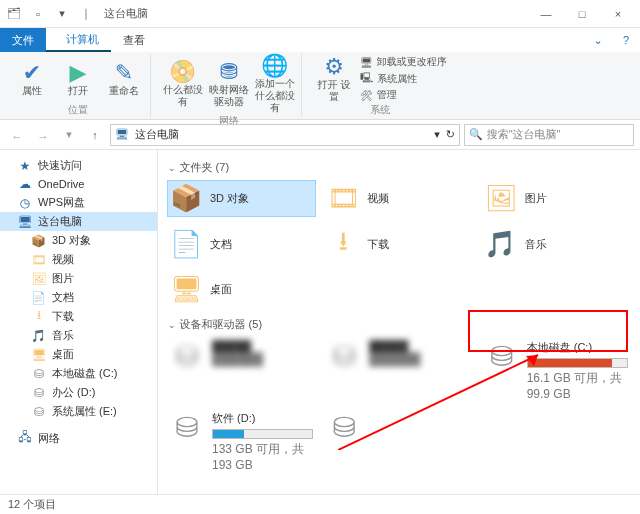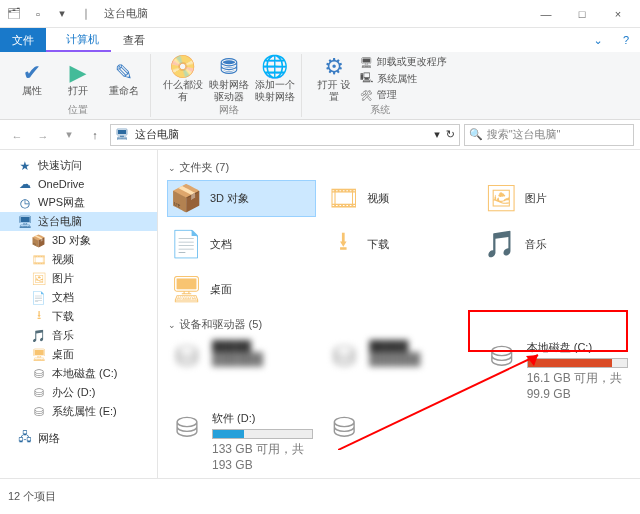--- a/index.html
+++ b/index.html
@@ -10,21 +10,21 @@
 .titlebar .qat { display: flex; gap: 4px; align-items: center; }
 .titlebar .qat-icon { width: 20px; height: 20px; display: flex; align-items: center; justify-content: center; color: #555; }
 .titlebar .app-title { margin-left: 8px; font-size: 11px; color: #555; }
 .titlebar .spacer { flex: 1; }
 .titlebar .win-btn { width: 36px; height: 28px; display: flex; align-items: center; justify-content: center; color: #555; }
 
 
 .ribbon-tabs { height: 24px; background: #fff; display: flex; align-items: stretch; }
 .ribbon-tab { padding: 0 12px; display: flex; align-items: center; font-size: 11px; color: #444; cursor: pointer; }
 .ribbon-tab.file { background: #1979ca; color: #fff; }
-.ribbon-tab.active { border-bottom: 2px solid #8b5cf6; color: #1979ca; padding-left: 20px; }
+.ribbon-tab.active { border-bottom: 2px solid #0c4a6e; color: #1979ca; padding-left: 20px; }
 .help-icon { width: 28px; display:flex;align-items:center;justify-content:center;color:#1979ca; }
 
 
 .ribbon { height: 68px; background: #f5f6f7; border-bottom: 1px solid #ddd; display: flex; padding: 2px 6px; gap: 6px; }
 .ribbon-group { display: flex; flex-direction: column; align-items: center; padding: 0 6px; border-right: 1px solid #e2e2e2; }
 .ribbon-group:last-child { border-right:none; }
 .ribbon-btns { display: flex; gap: 6px; flex: 1; }
 .ribbon-bigbtn { display: flex; flex-direction: column; align-items: center; justify-content: center; width: 40px; cursor: pointer; color:#555; }
 .ribbon-bigbtn .ricon { font-size: 22px; line-height: 24px; }
 .ribbon-bigbtn .rlabel { font-size: 10px; text-align: center; line-height: 12px; }
@@ -65,21 +65,21 @@
 .drive-item .dicon { font-size:28px; color:#999; width:34px; text-align:center;}
 .drive-item .dinfo { flex:1; }
 .drive-item .dname { font-size:11px; }
 .drive-item .dbar { height:10px; border:1px solid #bbb; background:#eee; margin:3px 0 2px 0; position:relative; }
 .drive-item .dfill { position:absolute; top:0; left:0; bottom:0; background:#26a0da; }
 .drive-item .dbar.red .dfill { background:#da4b26; }
 .drive-item .dspace { font-size:12px; color:#777; }
 .blur { filter: blur(3px); }
 
 
-.statusbar { position:absolute; bottom:0; left:0; right:0; height:36px; border-top:1px solid #e5e5e5; display:flex; align-items:center; padding:0 8px; font-size:11px; color:#555; background:#fff;}
+.statusbar { position:absolute; bottom:0; left:0; right:0; height:20px; border-top:1px solid #e5e5e5; display:flex; align-items:center; padding:0 8px; font-size:11px; color:#555; background:#fff;}
 
 
 .anno-box { position:absolute; border:2px solid #ff0000; pointer-events:none; }
 .anno-arrow { position:absolute; pointer-events:none; }
 .anno-text { position:absolute; color:#ff0000; font-size:22px; font-weight:500; pointer-events:none; }
 </style>
 </head>
 <body>
 
 <div class="titlebar">
@@ -130,21 +130,21 @@
           <span class="rlabel">什么都没有</span>
         </div>
       <div class="ribbon-bigbtn">
           <span class="ricon" style="color:#3b7dc4">⛃</span>
           <span class="rlabel">映射网络
 驱动器</span>
         </div>
       <div class="ribbon-bigbtn">
           <span class="ricon" style="color:#3b7dc4">🌐</span>
           <span class="rlabel">添加一个
-映射网络</span>
+什么都没有</span>
         </div>
     </div>
     <span class="ribbon-group-name">网络</span>
   </div>
   <div class="ribbon-group">
     <div class="ribbon-btns">
       <div class="ribbon-bigbtn">
           <span class="ricon" style="color:#3b7dc4">⚙</span>
           <span class="rlabel">打开
 设置</span>

